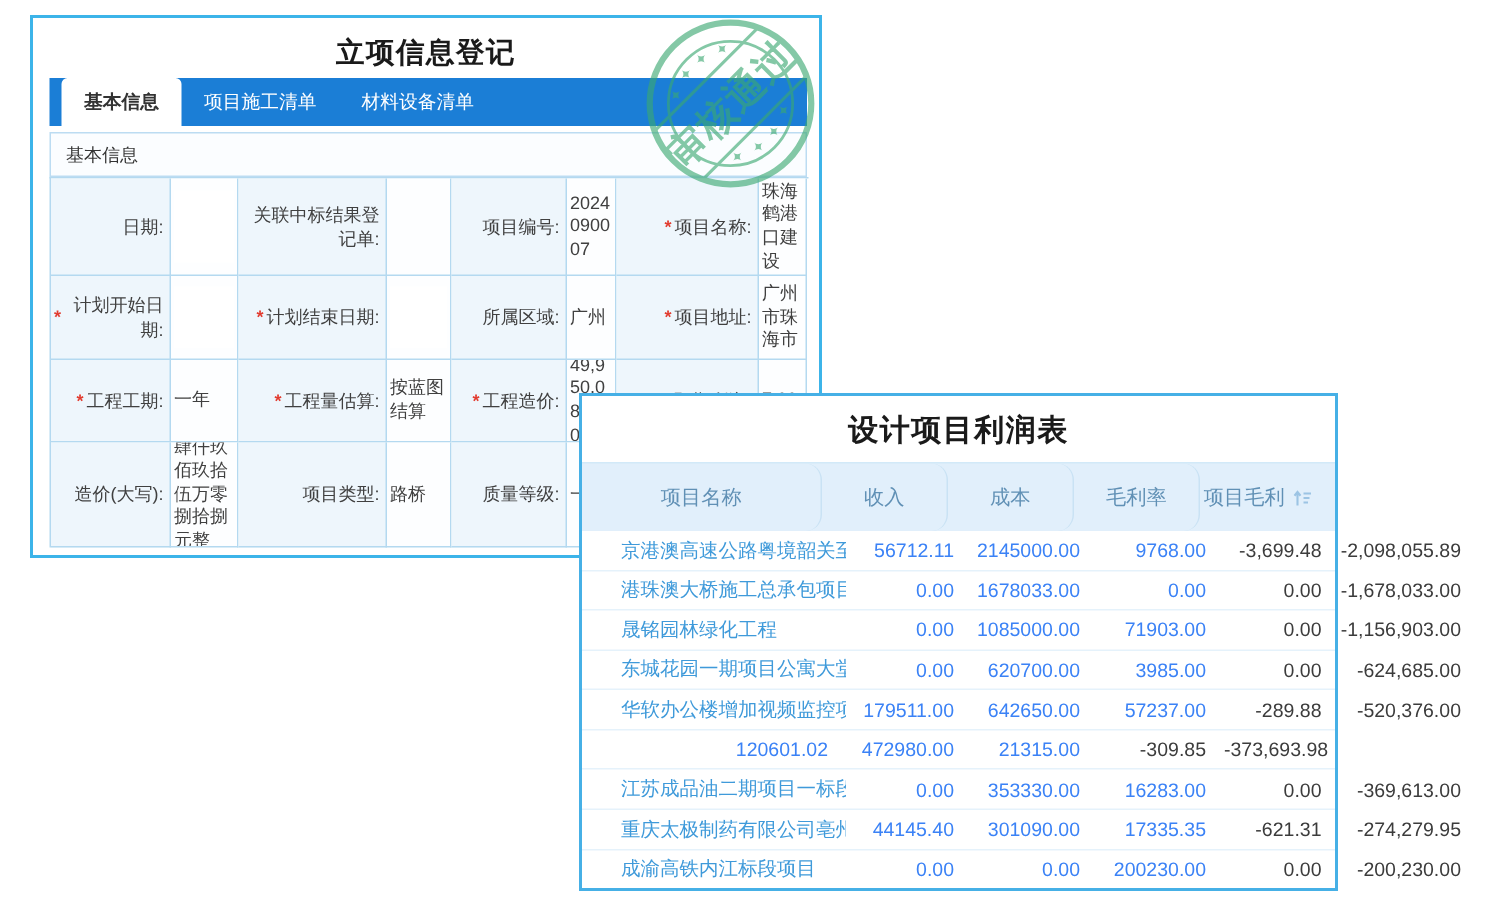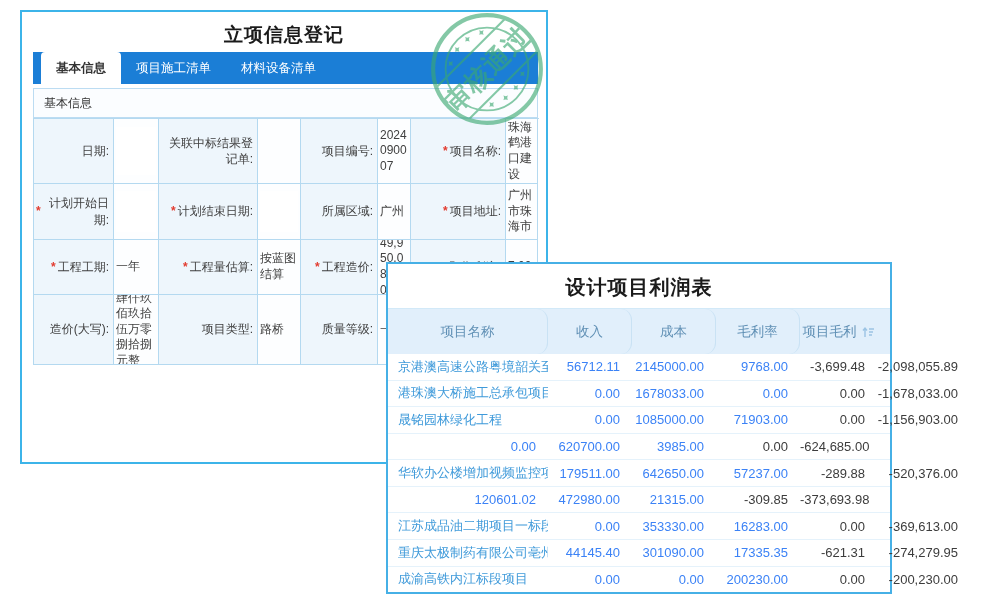--- a/index.html
+++ b/index.html
@@ -1,21 +1,21 @@
 <!DOCTYPE html>
 <html><head>
 <meta charset="utf-8">
 <style>
   * { margin:0; padding:0; box-sizing:border-box; }
   html,body { width:1000px; height:600px; background:#ffffff; overflow:hidden;
               font-family:"Liberation Sans","DejaVu Sans",sans-serif; }
   .stage { position:relative; width:1000px; height:600px; background:#fff; }
 
   
-  .form-panel { position:absolute; left:20px; top:10px; width:528px; height:454px;
+  .form-panel { position:absolute; left:20px; top:10px; width:528px; height:362px;
                 background:#fff; border:2px solid #3cb4e9; z-index:1; }
   .form-title { text-align:center; font-size:19px; font-weight:bold; color:#1a1a1a;
                 margin-top:10px; letter-spacing:1px; }
   .tabbar { position:absolute; left:11px; top:40px; width:505px; height:32px;
             background:#1b7ed6; display:flex; align-items:flex-end; }
   .tab { height:32px; line-height:32px; padding:0 15px; font-size:12.5px; color:#fff;
          cursor:pointer; white-space:nowrap; }
   .tab.active { background:#fff; color:#333; border-radius:4px 4px 0 0; margin-left:8px;
                 font-weight:bold; }
   .section-bar { position:absolute; left:11px; top:76px; width:505px; height:30px;
@@ -44,21 +44,21 @@
                   display:flex; flex-direction:column; }
   .profit-title { height:44px; line-height:46px; text-align:center; font-size:20px;
                   font-weight:bold; color:#1a1a1a; letter-spacing:1px; }
   .thead { display:grid; grid-template-columns:160px 84px 84px 84px 77px 93px; height:46px;
            background:#e1effb; border-top:1px solid #d2e9f8; }
   .th { display:flex; align-items:center; justify-content:center; gap:5px;
         font-size:13.5px; color:#6090b5; border-right:1px solid #c9e2f4; cursor:pointer;border-radius:11px; }
   .th:last-child { border-right:0; }
   .tbody { flex:1; display:flex; flex-direction:column; }
   .tr { flex:1; display:grid; grid-template-columns:160px 84px 84px 84px 77px 93px;
-        border-bottom:1px solid #e5f2fb; align-items:center; }
+        border-bottom:1px solid #e5f2fb; align-items:center;padding-left:16px; }
   .tr:last-child { border-bottom:0; }
   .td { font-size:13px; overflow:hidden; white-space:nowrap; }
   .td.name { color:#3f9ada; padding-left:10px; cursor:pointer; }
   .td.num  { text-align:right; padding-right:12px; }
   .td.blue { color:#3b82f6; }
   .td.dark { color:#3c3c3c; }
 </style>
 </head>
 <body>
 
@@ -180,20 +180,21 @@
         </div>
         <div class="tr">
           <div class="td name">晟铭园林绿化工程</div>
           <div class="td num blue">0.00</div>
           <div class="td num blue">1085000.00</div>
           <div class="td num blue">71903.00</div>
           <div class="td num dark">0.00</div>
           <div class="td num dark">-1,156,903.00</div>
         </div>
         <div class="tr">
+          <div class="td name">东城花园一期项目公寓大堂</div>
           <div class="td num blue">0.00</div>
           <div class="td num blue">620700.00</div>
           <div class="td num blue">3985.00</div>
           <div class="td num dark">0.00</div>
           <div class="td num dark">-624,685.00</div>
         </div>
         <div class="tr">
           <div class="td name">华软办公楼增加视频监控项</div>
           <div class="td num blue">179511.00</div>
           <div class="td num blue">642650.00</div>

